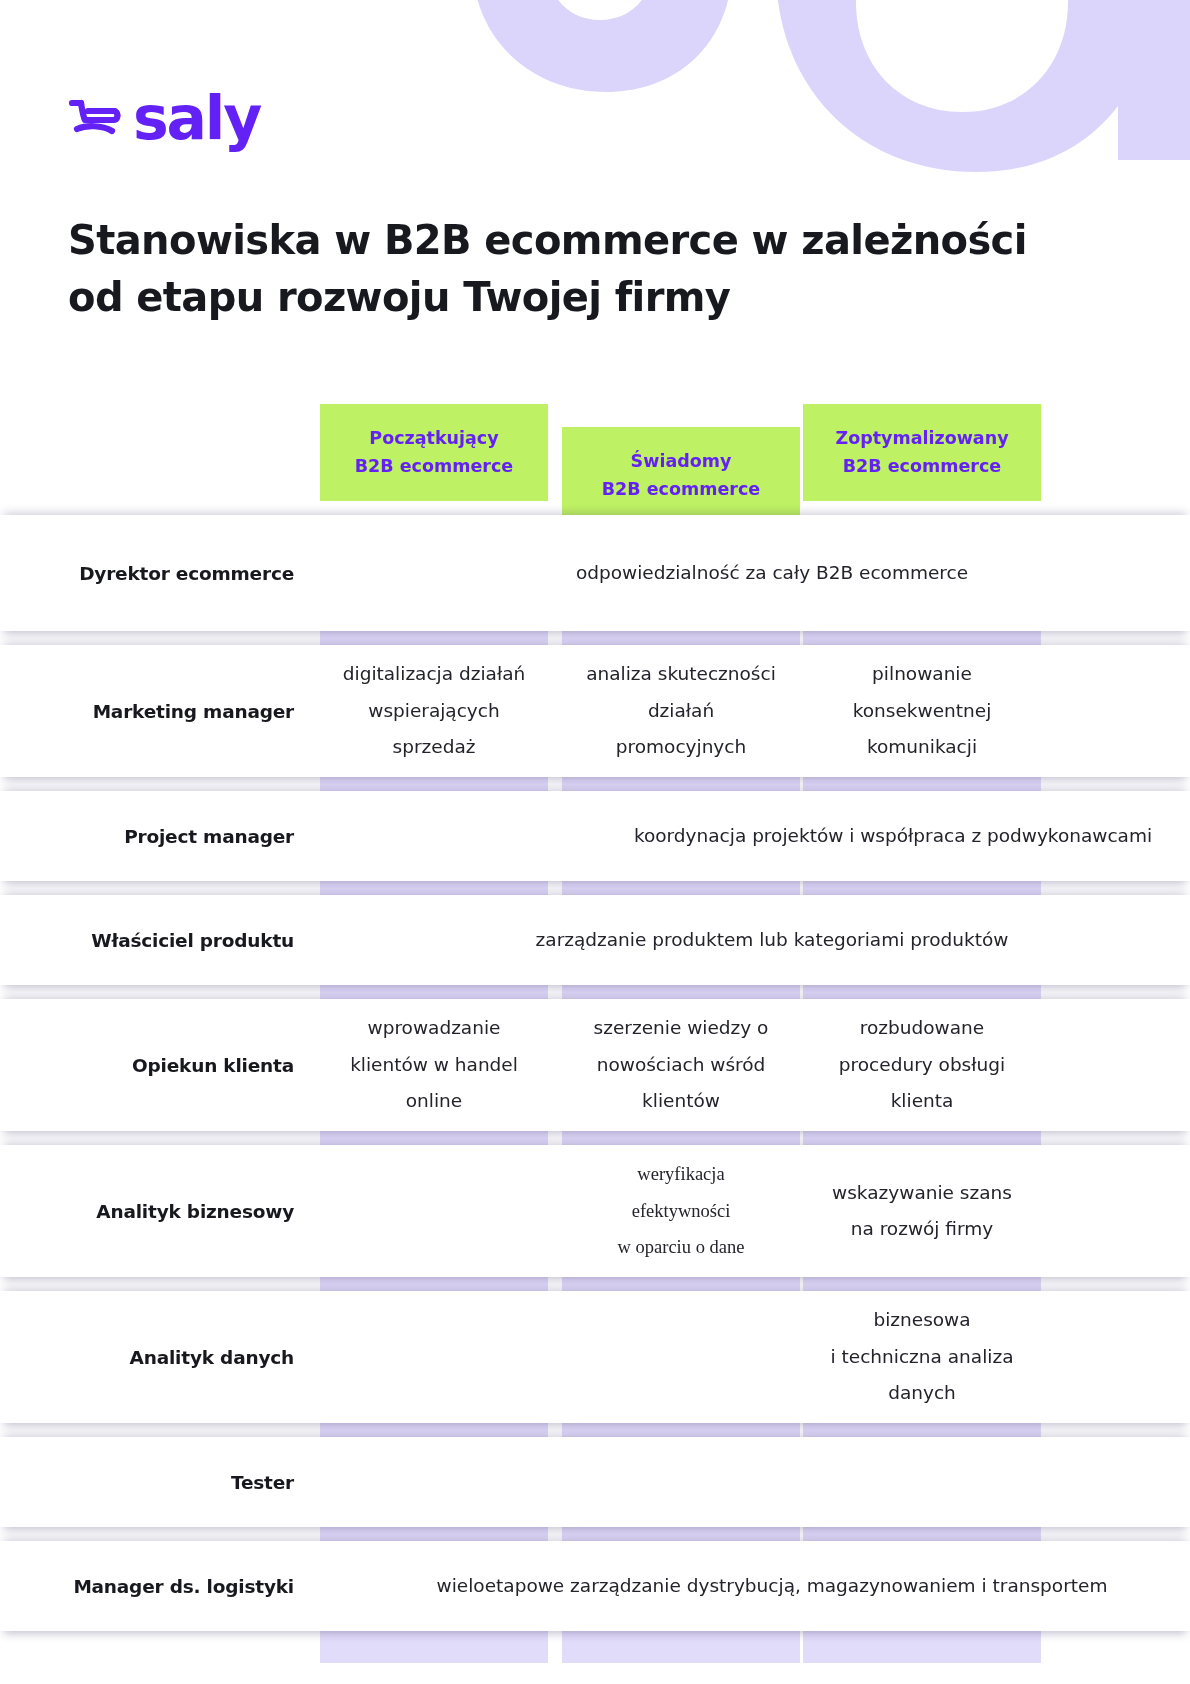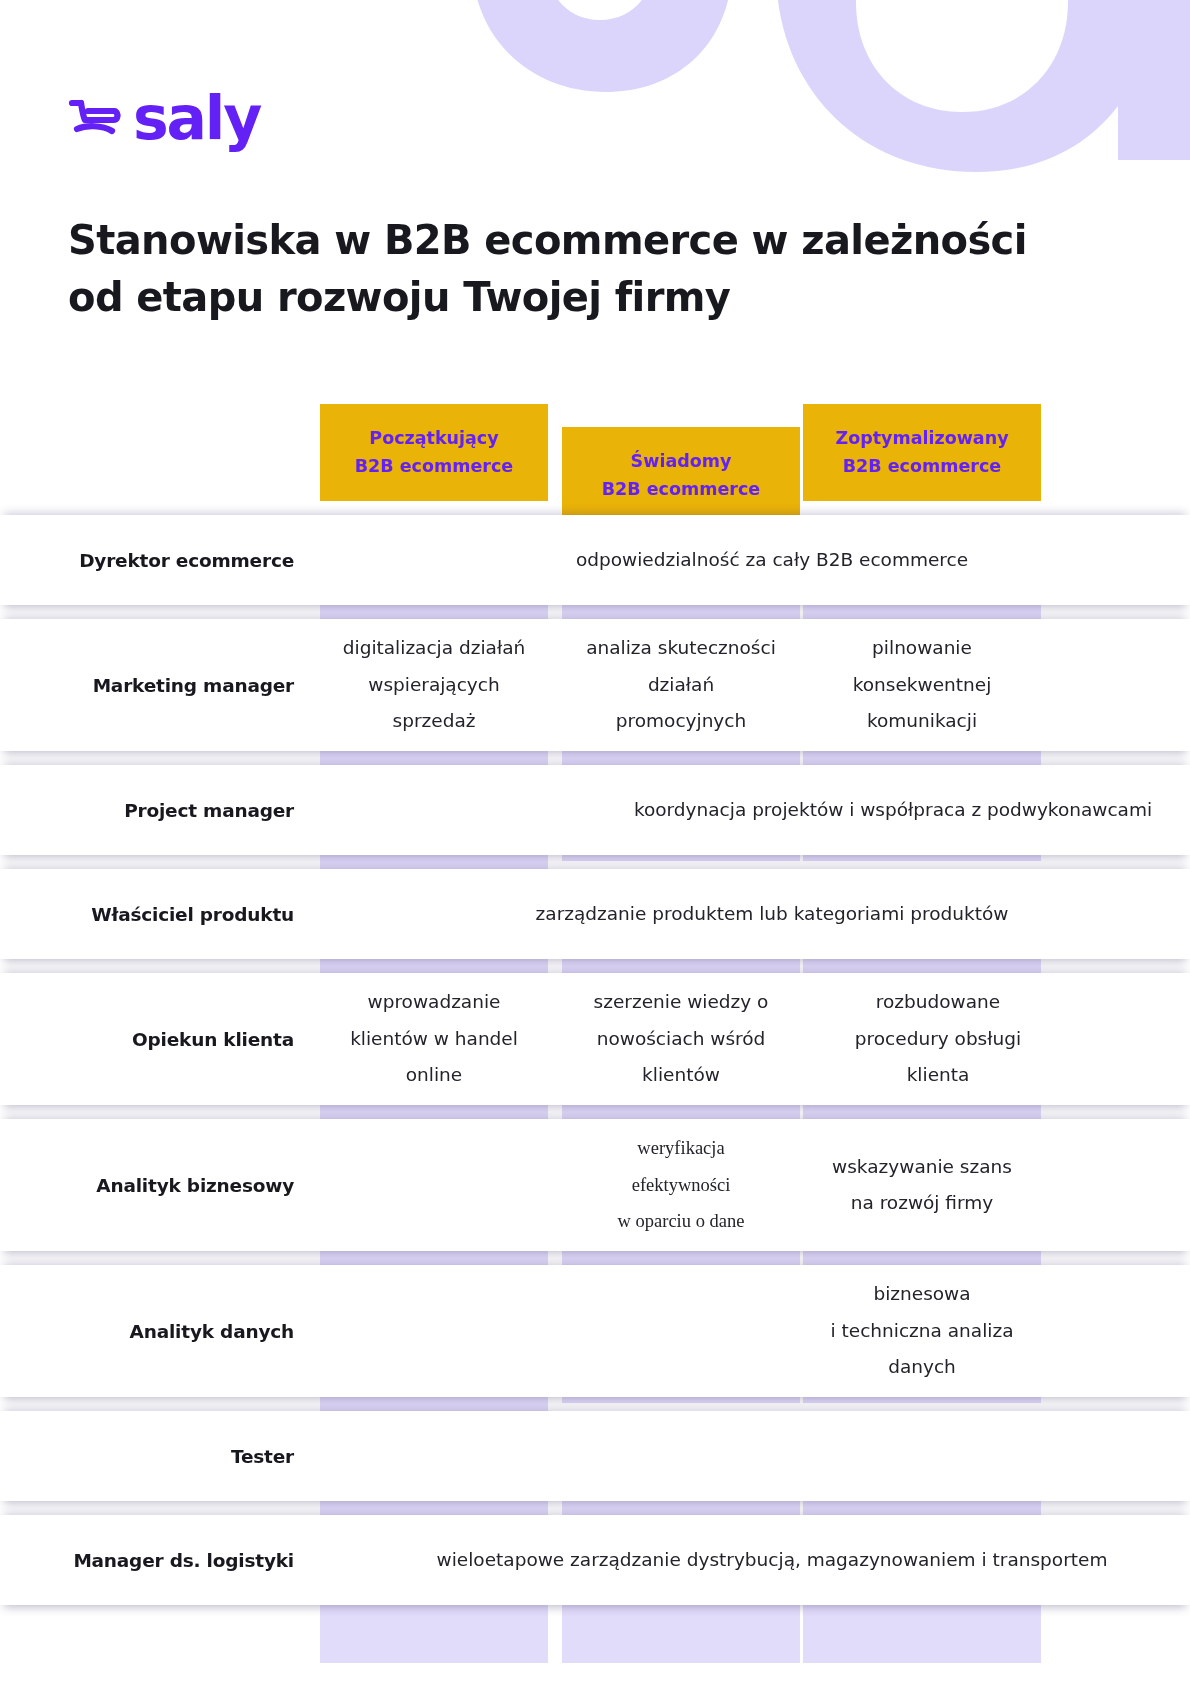--- a/index.html
+++ b/index.html
@@ -94,21 +94,21 @@
     top: 0;
     left: 0;
     width: 1190px;
     height: 97px;
     z-index: 3;
   }
   .col-header {
     position: absolute;
     top: 0;
     height: 97px;
-    background: #eab308;
+    background: #bef264;
     display: flex;
     flex-direction: column;
     align-items: center;
     justify-content: center;
     gap: 9px;
     font-family: "DejaVu Sans", sans-serif;
     font-weight: 700;
     font-size: 17.5px;
     color: #6321F5;
     text-align: center;
@@ -246,21 +246,21 @@
           <span>B2B ecommerce</span>
         </div>
         <div class="col-header" style="left: 803px; width: 238px;">
           <span>Zoptymalizowany</span>
           <span>B2B ecommerce</span>
         </div>
       </div>
 
     <div class="rows">
         <div class="gap"></div>
-        <div class="row" style="height: 90px;">
+        <div class="row" style="height: 116px;">
           <div class="row-label">Dyrektor ecommerce</div>
           <div class="cells">
             <div class="cell wide" style="left: 0px; right: 0px;">
               <span>odpowiedzialność za cały B2B ecommerce</span>
             </div>
           </div>
         </div>
         <div class="gap"></div>
         <div class="row" style="height: 132px;">
           <div class="row-label">Marketing manager</div>
@@ -307,21 +307,21 @@
             <div class="cell" style="left: 0px; width: 228px;">
               <span class="ln">wprowadzanie</span>
               <span class="ln">klientów w handel</span>
               <span class="ln">online</span>
             </div>
             <div class="cell" style="left: 242px; width: 238px;">
               <span class="ln">szerzenie wiedzy o</span>
               <span class="ln">nowościach wśród</span>
               <span class="ln">klientów</span>
             </div>
-            <div class="cell" style="left: 499px; width: 238px;">
+            <div class="cell" style="left: 483px; width: 238px;">
               <span class="ln">rozbudowane</span>
               <span class="ln">procedury obsługi</span>
               <span class="ln">klienta</span>
             </div>
           </div>
         </div>
         <div class="gap"></div>
         <div class="row" style="height: 132px;">
           <div class="row-label">Analityk biznesowy</div>
           <div class="cells">

